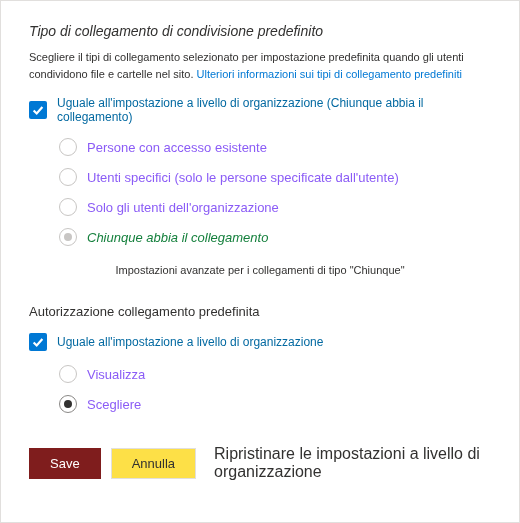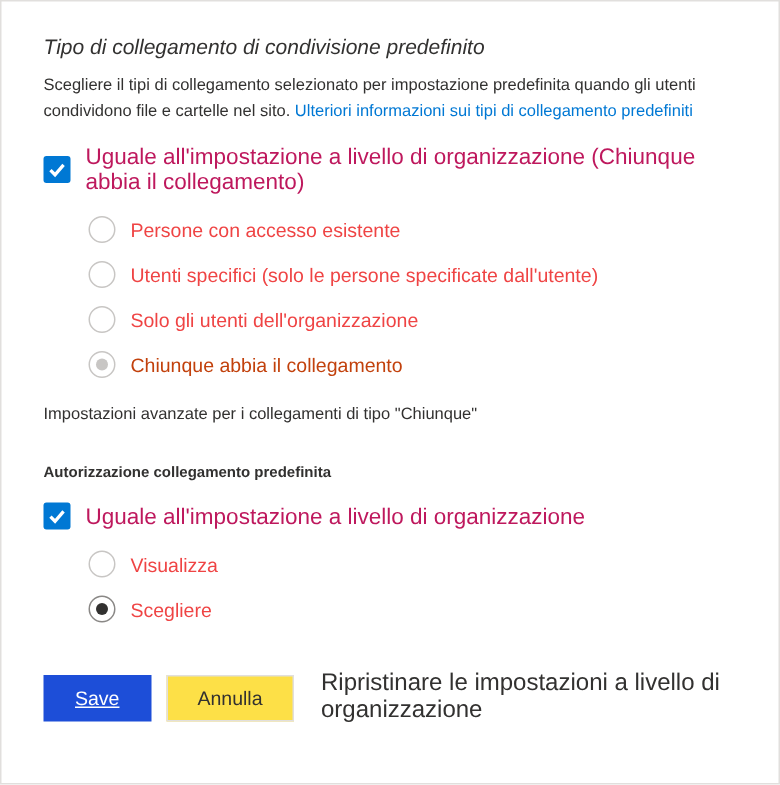--- a/index.html
+++ b/index.html
@@ -52,22 +52,22 @@
       flex-shrink: 0;
     }
     .checkbox svg {
       width: 14px;
       height: 14px;
       stroke: #fff;
       stroke-width: 2.5;
       fill: none;
     }
     .checkbox-label {
-      font-size: 15px;
-      color: #be185d;
+      font-size: 12px;
+      color: #0369a1;
     }
     .radio-group {
       margin-left: 30px;
       margin-bottom: 18px;
     }
     .radio-row {
       display: flex;
       align-items: center;
       gap: 10px;
       margin-bottom: 12px;
@@ -95,53 +95,54 @@
     }
     .radio.selected-dark::after {
       content: "";
       width: 8px;
       height: 8px;
       border-radius: 50%;
       background: #323130;
     }
     .radio-label {
       font-size: 13px;
-      color: #ef4444;
+      color: #8b5cf6;
     }
     .radio-label.disabled {
-      color: #c2410c;
+      color: #15803d;
+      font-style: italic;
     }
     .advanced-link {
       font-size: 11px;
       color: #323130;
       margin-bottom: 28px;
+      text-align: center;
     }
     .section2-title {
-      font-size: 10px;
+      font-size: 13px;
       color: #323130;
       margin-bottom: 14px;
-      font-weight: 700;
+      font-weight: 400;
     }
     .footer {
       display: flex;
       align-items: center;
       gap: 10px;
       margin-top: 32px;
     }
     .btn {
       padding: 7px 20px;
       font-size: 13px;
       border: 1px solid transparent;
       cursor: pointer;
       font-family: inherit;
     }
     .btn-primary {
-      background: #1d4ed8;
+      background: #7f1d1d;
       color: #fff;
-      text-decoration: underline;
     }
     .btn-secondary {
       background: #fde047;
       color: #323130;
       border: 1px solid #e1dfdd;
     }
     .reset-link {
       font-size: 16px;
       color: #323130;
       margin-left: 8px;

